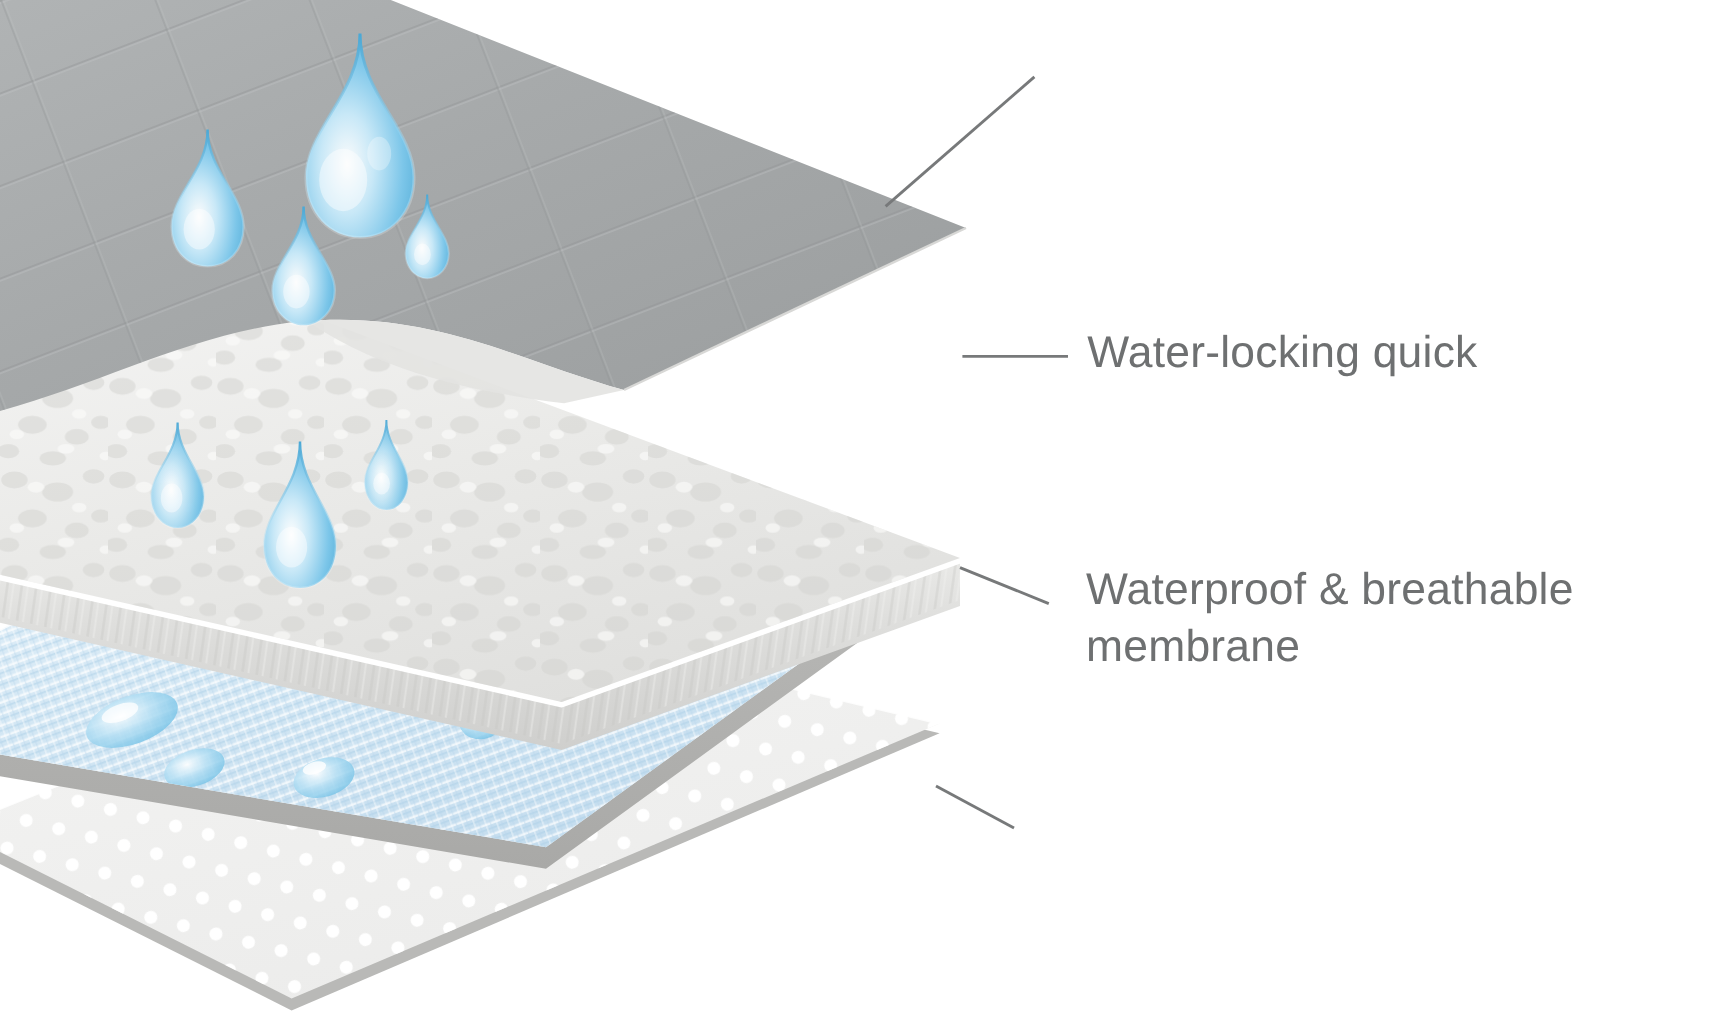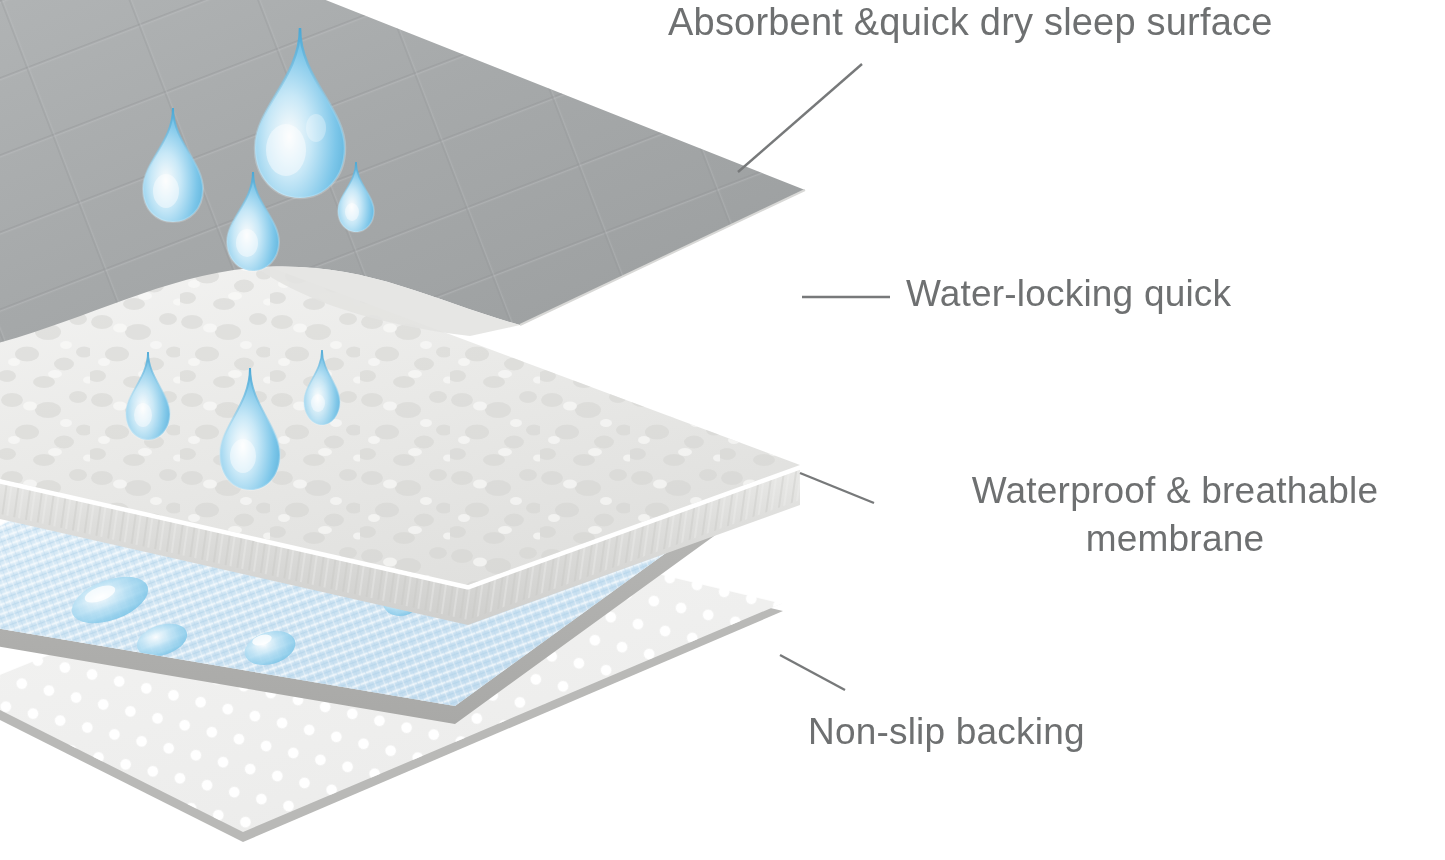--- a/index.html
+++ b/index.html
@@ -12,21 +12,21 @@
   .label{
     position:absolute;
     color:#6e7071;
     font-family:"Liberation Sans", sans-serif;
     font-weight:400;
     white-space:pre-line;
     letter-spacing:.2px;
   }
   #lbl1{left:668px;top:0px;font-size:38px;line-height:44px;}
   #lbl2{left:906px;top:272px;font-size:37px;line-height:44px;}
-  #lbl3{left:905px;top:467px;font-size:37px;line-height:48px;text-align:center;}
+  #lbl3{left:905px;top:467px;font-size:37px;line-height:48px;}
   #lbl4{left:808px;top:710px;font-size:37px;line-height:44px;}
 </style>
 </head>
 <body>
 
 <div id="stage">
 
   <svg width="1445" height="860" viewBox="0 0 1445 860" xmlns="http://www.w3.org/2000/svg">
     <defs>
 
@@ -277,18 +277,16 @@
     </g>
 
     <g stroke="#77797a" stroke-width="2.4" fill="none">
       <line x1="738" y1="172" x2="862" y2="64"></line>
       <line x1="802" y1="297" x2="890" y2="297"></line>
       <line x1="800" y1="473" x2="874" y2="503"></line>
       <line x1="780" y1="655" x2="845" y2="690"></line>
     </g>
   </svg>
 
-  <div class="label" id="lbl1">Absorbent &amp;quick dry sleep surface</div>
   <div class="label" id="lbl2">Water-locking quick</div>
   <div class="label" id="lbl3">Waterproof &amp; breathable membrane</div>
-  <div class="label" id="lbl4">Non-slip backing</div>
 
 </div>
 
 </body></html>

